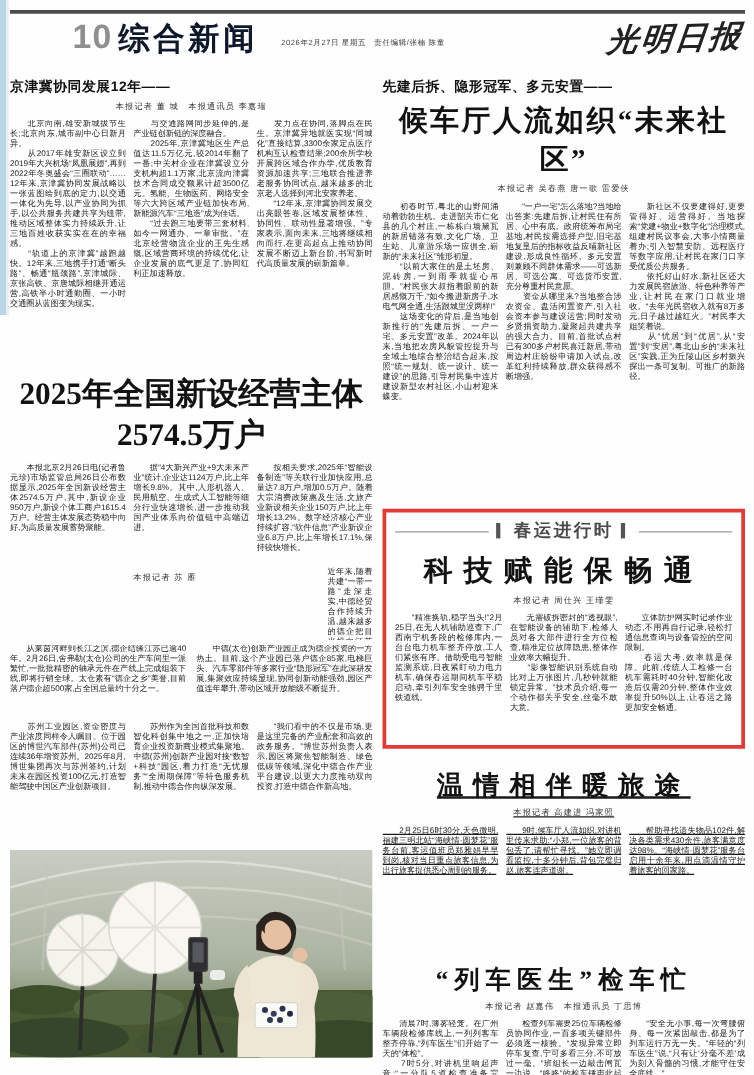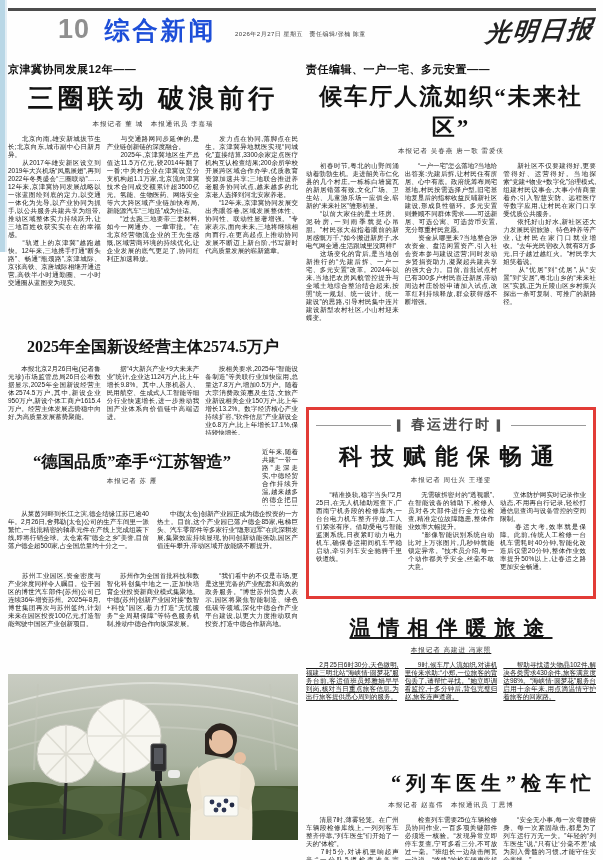--- a/index.html
+++ b/index.html
@@ -6,42 +6,42 @@
   html,body { background:#e9e9e9; }
   body { font-family:"Liberation Sans", sans-serif; }
   .page { position:relative; width:603px; height:860px; background:#fefefe; margin:0 auto; overflow:hidden; color:#1b1b1b; }
   .edge-strip { position:absolute; left:0; top:0; width:5px; height:252px; background:#b9d7e6; }
   .edge-strip2 { position:absolute; left:5px; top:0; width:2px; height:252px; background:#e3eef5; }
 
   
   .masthead-bar { position:absolute; left:8px; top:8px; width:588px; height:3px; background:#4c4c4c; }
   .hdr { position:absolute; left:10px; top:14px; width:586px; height:40px; }
   .page-num { display:inline-block; font-size:27px; font-weight:bold; color:#8f8f8f; vertical-align:top; letter-spacing:1px;margin-left:48px; }
-  .section-name { display:inline-block; font-size:25px; font-weight:bold; color:#1d4ed8; letter-spacing:3px; margin-left:10px; vertical-align:top; font-family:"Liberation Serif", serif; }
+  .section-name { display:inline-block; font-size:25px; font-weight:bold; color:#0f172a; letter-spacing:3px; vertical-align:top; font-family:"Liberation Serif", serif; }
   .dateline { display:inline-block; font-size:6px; color:#3a3a3a; margin-left:14px; margin-top:16px; vertical-align:top; letter-spacing:.5px; }
   .paper-name { position:absolute; right:2px; top:0px; font-size:25px; font-weight:bold; font-style:italic; color:#222; font-family:"DejaVu Serif", serif; transform:skewX(-8deg) rotate(-2deg); letter-spacing:2px; }
 
   
   .half-l { position:absolute; left:8px;  top:62px; width:290px; }
   .half-r { position:absolute; left:306px; top:62px; width:290px; }
 
   .kicker { font-size:11px; font-weight:bold; color:#111; letter-spacing:.5px; }
   .h-big  { text-align:center; font-weight:bold; color:#121212; font-family:"Liberation Serif", serif; }
   .byline { text-align:center; font-size:6.5px; color:#333; margin:4px 0 6px; letter-spacing:1px; }
   .cols { display:flex; gap:6px; }
   .cols > div { flex:1; }
   .bodytxt { font-size:6.5px; line-height:8px; color:#191919; text-align:justify; white-space:pre-line; overflow:hidden; }
 
   
   .a-title { font-size:26px; letter-spacing:4px; margin-top:4px; }
   .a-body { height:186px; }
 
   
   .sec-b { margin-top:16px; }
-  .b-title { font-size:16px; letter-spacing:0px; }
+  .b-title { font-size:25px; letter-spacing:0px; }
   .b-body { height:70px; margin-top:7px; }
 
   
   .sec-c { margin-top:13px; }
   .c-row1 { display:flex; gap:6px; }
   .c-head { width:248px; }
   .c-title { font-size:16.5px; margin-top:3px; }
   .c-side { flex:1; height:58px; }
   .c-body2 { display:flex; gap:8px; margin-top:4px; }
   .c-body2 > div { flex:1; height:60px; }
@@ -63,21 +63,21 @@
   .tagmark { color:#555; font-size:10px; font-weight:bold; }
   .tagtext { color:#4a4a4a; font-size:14px; font-weight:bold; letter-spacing:2px; }
   .e-title { font-size:23px; letter-spacing:9px; margin-top:7px; }
   .e-body { height:96px; }
 
   
   .sec-f { margin-top:15px;text-decoration:underline; }
   .f-title { font-size:21px; letter-spacing:8px; }
   .f-body { height:96px; }
   .sec-g { margin-top:13px; }
-  .g-title { font-size:20px; letter-spacing:5px;text-align:right; }
+  .g-title { font-size:20px; letter-spacing:5px; }
   .g-body { height:104px; }
 </style>
 </head>
 <body>
 
 <div class="page">
   <div class="edge-strip"></div>
   <div class="edge-strip2"></div>
 
   <div class="masthead-bar"></div>
@@ -85,21 +85,20 @@
     <span class="page-num">10</span>
     <span class="section-name">综合新闻</span>
     <span class="dateline">2026年2月27日 星期五　责任编辑/张楠 陈童</span>
     <span class="paper-name">光明日报</span>
   </div>
 
   <div class="half-l">
 
     <div class="sec-a">
       <div class="kicker">京津冀协同发展12年——</div>
-      <div class="h-big a-title">三圈联动  破浪前行</div>
       <div class="byline">本报记者 董 城　本报通讯员 李嘉瑞</div>
       <div class="cols a-body">
         <div class="bodytxt">　　北京向南,雄安新城拔节生长;北京向东,城市副中心日新月异。
 　　从2017年雄安新区设立到2019年大兴机场“凤凰展翅”,再到2022年冬奥盛会“三圈联动”……12年来,京津冀协同发展战略以一张蓝图绘到底的定力,以交通一体化为先导,以产业协同为抓手,以公共服务共建共享为纽带,推动区域整体实力持续跃升,让三地百姓收获实实在在的幸福感。
 　　“轨道上的京津冀”越跑越快。12年来,三地携手打通“断头路”、畅通“瓶颈路”,京津城际、京张高铁、京唐城际相继开通运营,高铁半小时通勤圈、一小时交通圈从蓝图变为现实。</div>
         <div class="bodytxt">　　与交通路网同步延伸的,是产业链创新链的深度融合。
 　　2025年,京津冀地区生产总值达11.5万亿元,较2014年翻了一番;中关村企业在津冀设立分支机构超1.1万家,北京流向津冀技术合同成交额累计超3500亿元。氢能、生物医药、网络安全等六大跨区域产业链加快布局,新能源汽车“三地造”成为佳话。
 　　“过去跑三地要带三套材料,如今一网通办、一章审批。”在北京经营物流企业的王先生感慨,区域营商环境的持续优化,让企业发展的底气更足了,协同红利正加速释放。</div>
         <div class="bodytxt">　　发力点在协同,落脚点在民生。京津冀异地就医实现“同城化”直接结算,3300余家定点医疗机构互认检查结果;200余所学校开展跨区域合作办学,优质教育资源加速共享;三地联合推进养老服务协同试点,越来越多的北京老人选择到河北安家养老。
 　　“12年来,京津冀协同发展交出亮眼答卷,区域发展整体性、协同性、联动性显著增强。”专家表示,面向未来,三地将继续相向而行,在更高起点上推动协同发展不断迈上新台阶,书写新时代高质量发展的崭新篇章。</div>
@@ -111,21 +110,20 @@
       <div class="cols b-body">
         <div class="bodytxt">　　本报北京2月26日电(记者鲁元珍)市场监管总局26日公布数据显示,2025年全国新设经营主体2574.5万户,其中,新设企业950万户,新设个体工商户1615.4万户。经营主体发展态势稳中向好,为高质量发展蓄势聚能。</div>
         <div class="bodytxt">　　据“4大新兴产业+9大未来产业”统计,企业达1124万户,比上年增长9.8%。其中,人形机器人、民用航空、生成式人工智能等细分行业快速增长,进一步推动我国产业体系向价值链中高端迈进。</div>
         <div class="bodytxt">　　按相关要求,2025年“智能设备制造”等关联行业加快应用,总量达7.8万户,增加0.5万户。随着大宗消费政策惠及生活,文旅产业新设相关企业150万户,比上年增长13.2%。数字经济核心产业持续扩容,“软件信息”产业新设企业6.8万户,比上年增长17.1%,保持较快增长。</div>
       </div>
     </div>
 
     <div class="sec-c">
       <div class="c-row1">
         <div class="c-head">
-          <div class="h-big c-title">“德国品质”牵手“江苏智造”</div>
           <div class="byline">本报记者 苏 雁</div>
         </div>
         <div class="bodytxt c-side">近年来,随着共建“一带一路”走深走实,中德经贸合作持续升温,越来越多的德企把目光投向江苏这片开放热土。</div>
       </div>
       <div class="c-body2 cols">
         <div class="bodytxt">　　从莱茵河畔到长江之滨,德企结缘江苏已逾40年。2月26日,舍弗勒(太仓)公司的生产车间里一派繁忙,一批批精密的轴承元件在产线上完成组装下线,即将行销全球。太仓素有“德企之乡”美誉,目前落户德企超500家,占全国总量约十分之一。</div>
         <div class="bodytxt">　　中德(太仓)创新产业园正成为德企投资的一方热土。目前,这个产业园已落户德企85家,电梯巨头、汽车零部件等多家行业“隐形冠军”在此深耕发展,集聚效应持续显现,协同创新动能强劲,园区产值连年攀升,带动区域开放能级不断提升。</div>
       </div>
       <div class="cols c-body3">
         <div class="bodytxt">　　苏州工业园区,资金密度与产业浓度同样令人瞩目。位于园区的博世汽车部件(苏州)公司已连续36年增资苏州。2025年8月,博世集团再次与苏州签约,计划未来在园区投资100亿元,打造智能驾驶中国区产业创新项目。</div>
@@ -196,21 +194,21 @@
           <circle cx="216" cy="136" r="2.4" fill="#2b3350"></circle>
         </g>
       </svg>
 
     </div>
   </div>
 
   <div class="half-r">
 
     <div class="sec-d">
-      <div class="kicker">责任编辑、一户一宅、多元安置——</div>
+      <div class="kicker">先建后拆、隐形冠军、多元安置——</div>
       <div class="h-big d-title">候车厅人流如织“未来社区”</div>
       <div class="byline">本报记者 吴春燕 唐一歌 雷爱侠</div>
       <div class="cols d-body">
         <div class="bodytxt">　　初春时节,粤北的山野间涌动着勃勃生机。走进韶关市仁化县的几个村庄,一栋栋白墙黛瓦的新居错落有致,文化广场、卫生站、儿童游乐场一应俱全,崭新的“未来社区”雏形初显。
 　　“以前大家住的是土坯房、泥砖房,一到雨季就提心吊胆。”村民张大叔指着眼前的新居感慨万千,“如今搬进新房子,水电气网全通,生活跟城里没两样!”
 　　这场变化的背后,是当地创新推行的“先建后拆、一户一宅、多元安置”改革。2024年以来,当地把农房风貌管控提升与全域土地综合整治结合起来,按照“统一规划、统一设计、统一建设”的思路,引导村民集中连片建设新型农村社区,小山村迎来蝶变。</div>
         <div class="bodytxt">　　“一户一宅”怎么落地?当地给出答案:先建后拆,让村民住有所居、心中有底。政府统筹布局宅基地,村民按需选择户型,旧宅基地复垦后的指标收益反哺新社区建设,形成良性循环。多元安置则兼顾不同群体需求——可选新居、可选公寓、可选货币安置,充分尊重村民意愿。
 　　资金从哪里来?当地整合涉农资金、盘活闲置资产,引入社会资本参与建设运营;同时发动乡贤捐资助力,凝聚起共建共享的强大合力。目前,首批试点村已有300多户村民喜迁新居,带动周边村庄纷纷申请加入试点,改革红利持续释放,群众获得感不断增强。</div>
         <div class="bodytxt">　　新社区不仅要建得好,更要管得好、运营得好。当地探索“党建+物业+数字化”治理模式,组建村民议事会,大事小情商量着办;引入智慧安防、远程医疗等数字应用,让村民在家门口享受优质公共服务。
 　　依托好山好水,新社区还大力发展民宿旅游、特色种养等产业,让村民在家门口就业增收。“去年光民宿收入就有8万多元,日子越过越红火。”村民李大姐笑着说。

